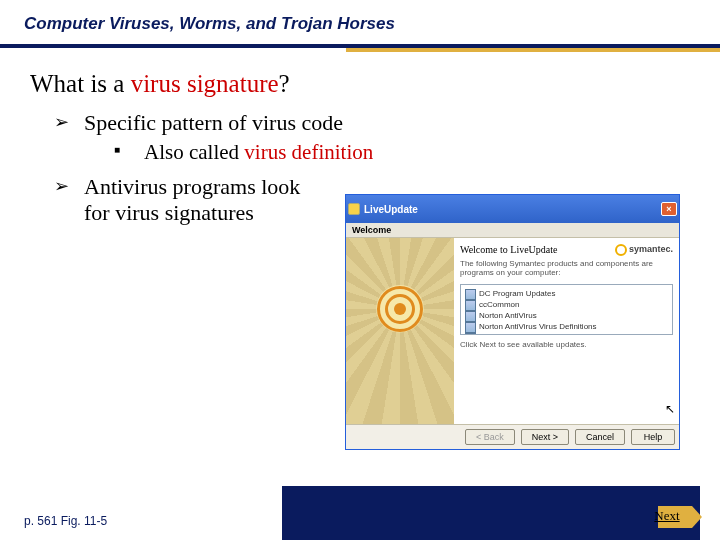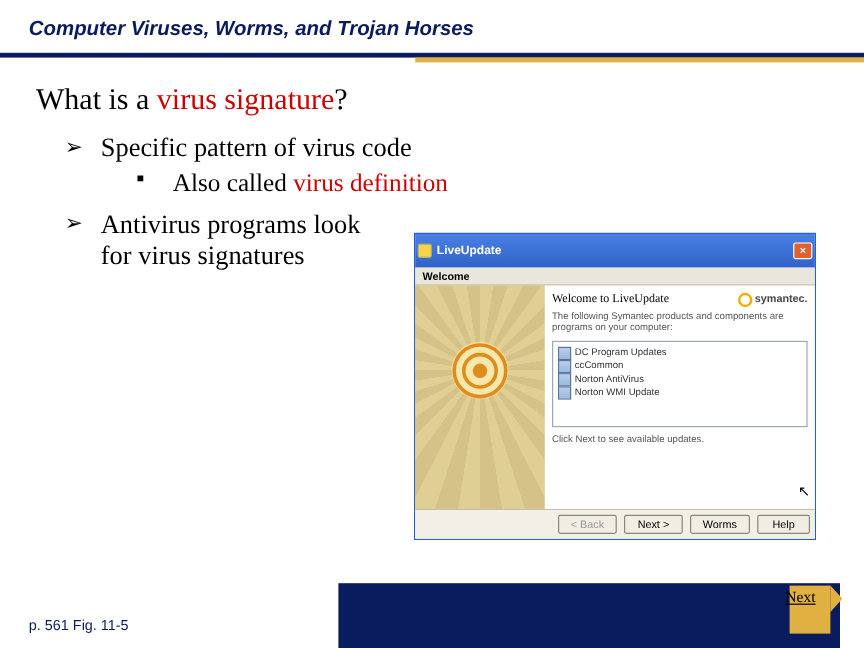--- a/index.html
+++ b/index.html
@@ -31,32 +31,32 @@
   .wifi .ring { position: absolute; border: 3px solid #e08b1e; border-radius: 50%; }
   .wifi .r1 { width: 46px; height: 46px; left: -23px; top: -23px; }
   .wifi .r2 { width: 30px; height: 30px; left: -15px; top: -15px; }
   .wifi .dot { position: absolute; width: 12px; height: 12px; left: -6px; top: -6px; background: #e08b1e; border-radius: 50%; }
   .main { flex: 1; background: #fff; padding: 6px 6px 4px; position: relative; overflow: hidden; }
   .welcome { display: flex; justify-content: space-between; align-items: flex-start; }
   .welcome .txt { font-size: 10px; font-family: "Times New Roman", serif; }
   .sym-logo { font-size: 9px; font-weight: bold; color: #444; display:flex; align-items:flex-start; gap:2px; }
   .sym-circ { width: 12px; height: 12px; border: 2px solid #f0b000; border-radius: 50%; display:inline-block; }
   .small { font-size: 8px; color: #555; margin-top: 4px; line-height: 1.1; }
-  .upd-box { border: 1px solid #9ab; margin-top: 6px; padding: 3px 4px; height: 72px; overflow: hidden; }
+  .upd-box { border: 1px solid #9ab; margin-top: 6px; padding: 3px 4px; height: 51px; overflow: hidden; }
   .upd-item { font-size: 8px; color: #333; padding: 1px 0 1px 14px; position: relative; }
   .upd-item::before { content: ""; position: absolute; left: 0; top: 1px; width: 9px; height: 9px; background: linear-gradient(#bce,#9bd); border: 1px solid #579; }
   .foot-txt { font-size: 8px; color: #555; margin-top: 6px; line-height: 1.1; }
   .cursor { position: absolute; right: 4px; bottom: 8px; font-size: 12px; color:#000;}
   .dlg-btns { background: #f2efe7; padding: 4px; display: flex; justify-content: flex-end; gap: 6px; border-top: 1px solid #c4bfa8; }
   .btn { font-family: Tahoma, sans-serif; font-size: 9px; padding: 2px 10px; background: #f0ede2; border: 1px solid #8b8878; border-radius: 2px; min-width: 44px; text-align: center; }
   .btn.dis { color: #999; }
   .bottombar { position: absolute; left: 0; right: 0; bottom: 0; height: 54px; }
   .bb-blue { position: absolute; left: 282px; right: 20px; top: 0; bottom: 0; background: #0a1b5e; }
   .pref { position: absolute; left: 24px; bottom: 12px; font-family: Verdana, Arial, sans-serif; font-size: 12px; color: #0a1b5e; }
-  .next-btn { position: absolute; right: 28px; bottom: 12px; width: 50px; height: 40px; padding-left: 16px; }
+  .next-btn { position: absolute; right: 28px; bottom: 12px; width: 50px; height: 22px; padding-left: 16px; }
   .next-shape { width: 100%; height: 100%; background: #e0b040; position: relative;}
   .next-shape::after { content: ""; position: absolute; right: -10px; top: 0; width: 0; height: 0; border-top: 11px solid transparent; border-bottom: 11px solid transparent; border-left: 10px solid #e0b040; }
   .next-label { position: absolute; left: 0; right: 0; top: 2px; text-align: center; font-family: "Times New Roman", serif; font-size: 13px; color: #000; text-decoration: underline; }
 </style>
 </head>
 <body>
 
 <div class="slide">
   <div class="title">Computer Viruses, Worms, and Trojan Horses</div>
   <div class="hr1"></div>
@@ -97,30 +97,31 @@
             <span class="sym-logo">
               <span class="sym-circ"></span>
               <span>symantec.</span>
             </span>
           </div>
           <div class="small">The following Symantec products and components are programs on your computer:</div>
           <div class="upd-box">
             <div class="upd-item">DC Program Updates</div>
             <div class="upd-item">ccCommon</div>
             <div class="upd-item">Norton AntiVirus</div>
+            <div class="upd-item">Norton AntiVirus Virus Definitions</div>
             <div class="upd-item">Norton WMI Update</div>
           </div>
           <div class="foot-txt">Click Next to see available updates.</div>
           <div class="cursor">↖</div>
         </div>
       </div>
       <div class="dlg-btns">
         <div class="btn dis">&lt; Back</div>
         <div class="btn">Next &gt;</div>
-        <div class="btn">Worms</div>
+        <div class="btn">Cancel</div>
         <div class="btn">Help</div>
       </div>
     </div>
   </div>
 
   <div class="bottombar">
     <div class="bb-blue"></div>
     <div class="pref">p. 561 Fig. 11-5</div>
     <div class="next-btn">
       <div class="next-shape"></div>

